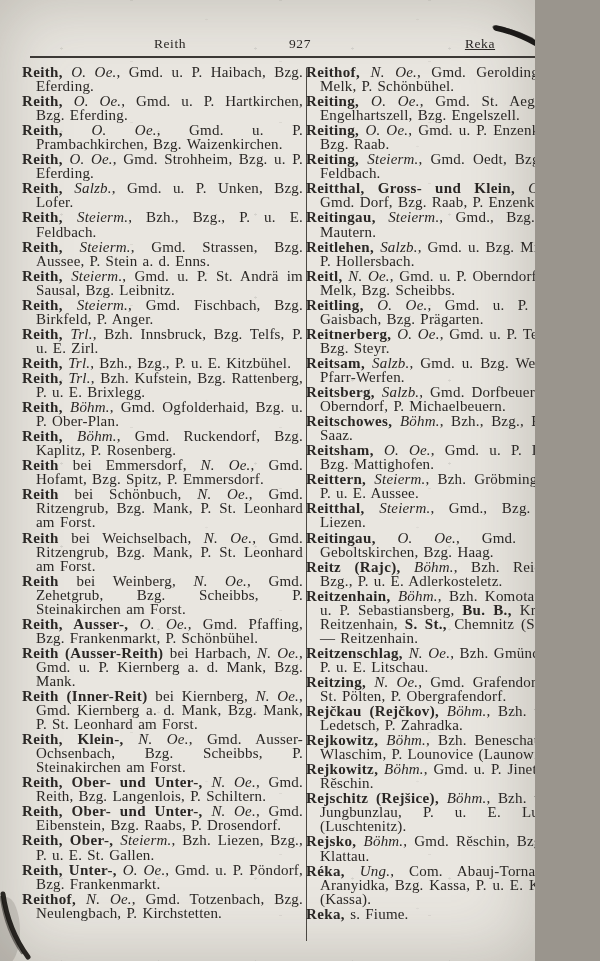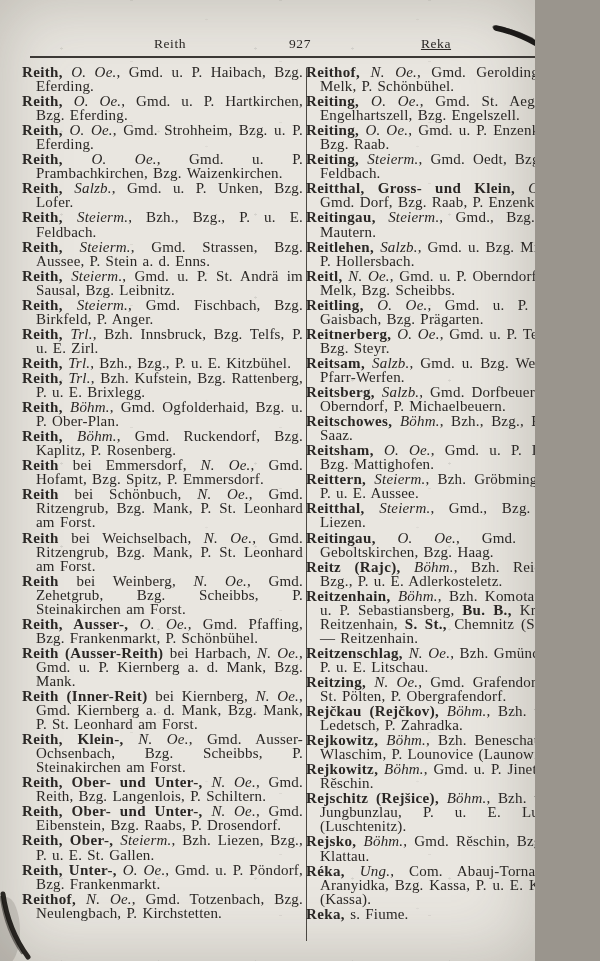--- a/index.html
+++ b/index.html
@@ -12,21 +12,21 @@
       radial-gradient(rgba(30,28,25,.05) 1.2px, transparent 1.8px);
     background-size:97px 83px,149px 61px,211px 127px;
     background-position:13px 7px,57px 31px,101px 83px;
     box-shadow:inset 0 0 70px rgba(80,74,62,.28);
     font-family:"Liberation Serif","DejaVu Serif",serif;
     color:#2a2725;
   }
   .header-span{position:absolute;top:36px;font-size:13.5px;letter-spacing:.6px;text-align:center;}
   .hd-left{left:138px;width:64px;}
   .hd-num{left:278px;width:44px;}
-  .hd-right{left:404px;width:64px;text-decoration:underline;}
+  .hd-right{left:448px;width:64px;text-decoration:underline;}
   .rule{position:absolute;top:56px;left:30px;width:549px;height:2px;background:#3c3936;}
   .col{
     position:absolute;top:65px;font-size:15px;line-height:14.05px;
     text-align:justify;letter-spacing:.2px;word-spacing:1.2px;
   }
   .col-left{left:22px;width:281px;}
   .col-right{left:306px;width:276px;}
   .divider{position:absolute;top:68px;left:306px;width:1px;height:873px;background:#4a4742;}
   .entry{margin:0 0 1px 0;padding-left:14px;text-indent:-14px;}
   .entry b{font-weight:bold;letter-spacing:.35px;}
@@ -48,22 +48,22 @@
   <svg class="mark mark-pen" width="120" height="46" viewBox="0 0 120 46">
     <path d="M18,8 C38,12 58,22 79,36" stroke="#1c1a18" stroke-width="5.5" stroke-linecap="round" fill="none"></path>
     <path d="M16,7 C30,9 44,14 54,19" stroke="#1c1a18" stroke-width="3" stroke-linecap="round" fill="none" opacity=".7"></path>
   </svg>
 
   <div class="rule"></div>
 
   <div class="col col-left">
       <p class="entry"><b>Reith, </b><i>O. Oe.</i><span>, Gmd. u. P. Haibach, Bzg. Eferding.</span></p>
       <p class="entry"><b>Reith, </b><i>O. Oe.</i><span>, Gmd. u. P. Hartkirchen, Bzg. Eferding.</span></p>
+      <p class="entry"><b>Reith, </b><i>O. Oe.</i><span>, Gmd. u. P. Prambachkirchen, Bzg. Waizenkirchen.</span></p>
       <p class="entry"><b>Reith, </b><i>O. Oe.</i><span>, Gmd. Strohheim, Bzg. u. P. Eferding.</span></p>
-      <p class="entry"><b>Reith, </b><i>O. Oe.</i><span>, Gmd. u. P. Prambachkirchen, Bzg. Waizenkirchen.</span></p>
       <p class="entry"><b>Reith, </b><i>Salzb.</i><span>, Gmd. u. P. Unken, Bzg. Lofer.</span></p>
       <p class="entry"><b>Reith, </b><i>Steierm.</i><span>, Bzh., Bzg., P. u. E. Feldbach.</span></p>
       <p class="entry"><b>Reith, </b><i>Steierm.</i><span>, Gmd. Strassen, Bzg. Aussee, P. Stein a. d. Enns.</span></p>
       <p class="entry"><b>Reith, </b><i>Steierm.</i><span>, Gmd. u. P. St. Andrä im Sausal, Bzg. Leibnitz.</span></p>
       <p class="entry"><b>Reith, </b><i>Steierm.</i><span>, Gmd. Fischbach, Bzg. Birkfeld, P. Anger.</span></p>
       <p class="entry"><b>Reith, </b><i>Trl.</i><span>, Bzh. Innsbruck, Bzg. Telfs, P. u. E. Zirl.</span></p>
       <p class="entry"><b>Reith, </b><i>Trl.</i><span>, Bzh., Bzg., P. u. E. Kitzbühel.</span></p>
       <p class="entry"><b>Reith, </b><i>Trl.</i><span>, Bzh. Kufstein, Bzg. Rattenberg, P. u. E. Brixlegg.</span></p>
       <p class="entry"><b>Reith, </b><i>Böhm.</i><span>, Gmd. Ogfolderhaid, Bzg. u. P. Ober-Plan.</span></p>
       <p class="entry"><b>Reith, </b><i>Böhm.</i><span>, Gmd. Ruckendorf, Bzg. Kaplitz, P. Rosenberg.</span></p>

